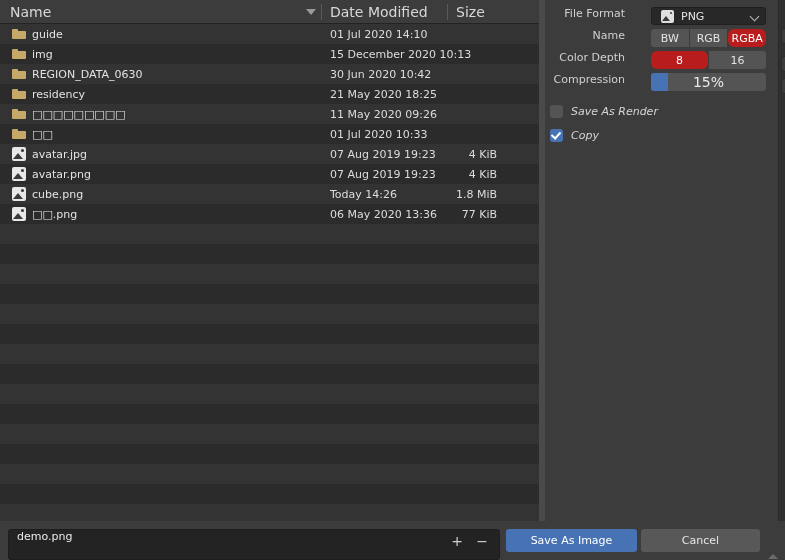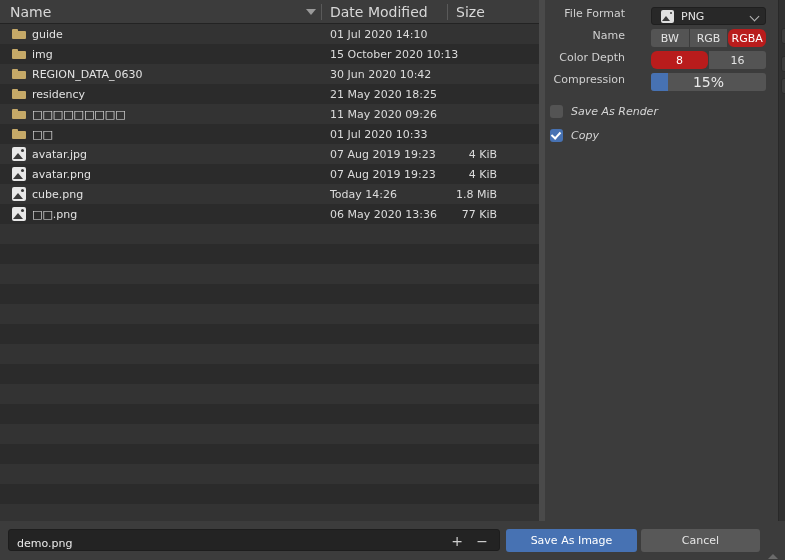--- a/index.html
+++ b/index.html
@@ -195,23 +195,23 @@
   }
 
   
   .bottom {
     position: absolute; left: 0; top: 521px;
     width: 785px; height: 39px;
     background: #3c3c3c;
   }
   .fname-field {
     position: absolute; left: 8px; top: 8px;
-    width: 492px; height: 22px;
+    width: 492px; height: 31px;
     background: #232323; border: 1px solid #1d1d1d; border-radius: 3px;
-    display: flex; align-items: flex-end;
+    display: flex; align-items: flex-start;
   }
   .fname-val { margin-left: 8px; color: #eaeaea; font-size: 11px; }
   .step {
     position: absolute; top: 4px;
     width: 14px; height: 15px; color: #cfcfcf;
     font-size: 14px; line-height: 14px; text-align: center;
   }
   .step.plus  { right: 35px; }
   .step.minus { right: 10px; }
 
@@ -262,21 +262,21 @@
     <div class="rows" id="rows">
         <div class="row odd">
           <span class="ico folder-ico"></span>
           <span class="f-name">guide</span>
           <span class="f-date">01 Jul 2020 14:10</span>
           <span class="f-size"></span>
         </div>
         <div class="row even">
           <span class="ico folder-ico"></span>
           <span class="f-name">img</span>
-          <span class="f-date">15 October 2020 10:13</span>
+          <span class="f-date">15 December 2020 10:13</span>
           <span class="f-size"></span>
         </div>
         <div class="row odd">
           <span class="ico folder-ico"></span>
           <span class="f-name">REGION_DATA_0630</span>
           <span class="f-date">30 Jun 2020 10:42</span>
           <span class="f-size"></span>
         </div>
         <div class="row even">
           <span class="ico folder-ico"></span>

